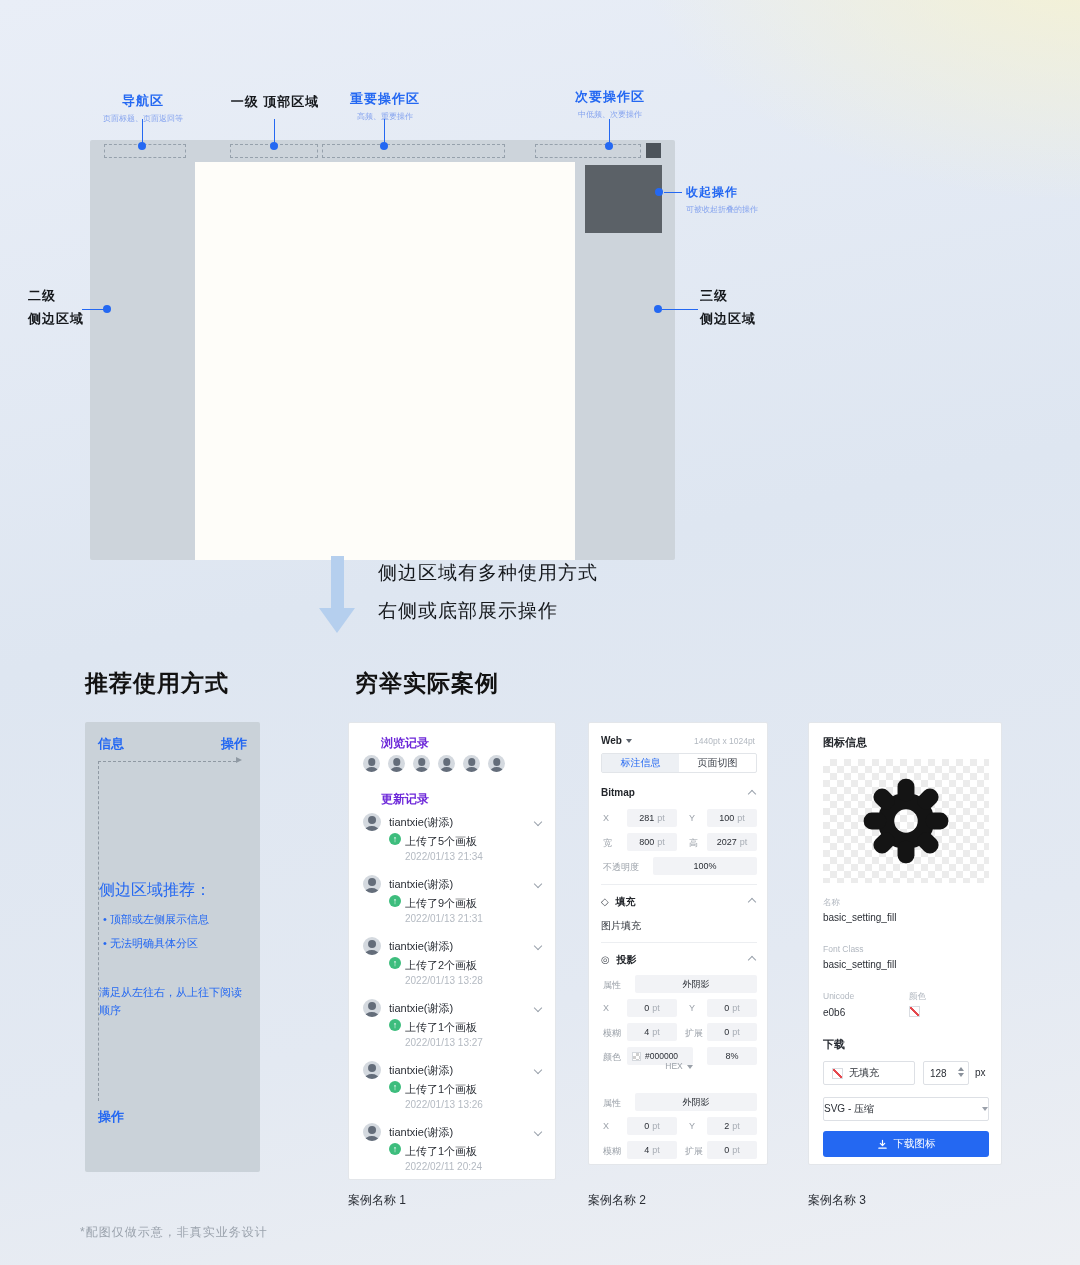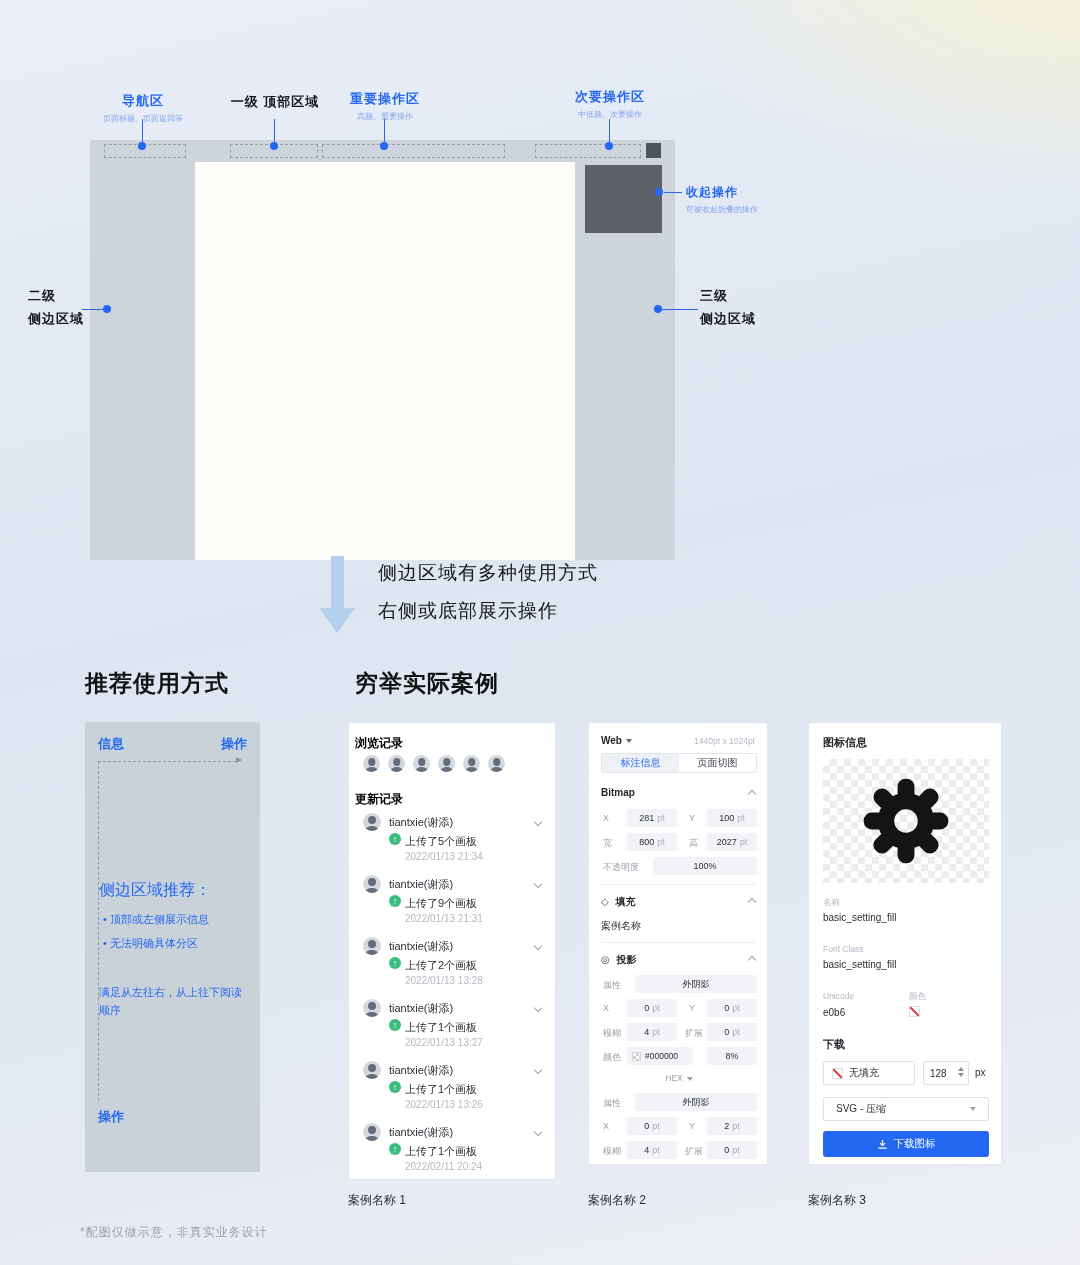--- a/index.html
+++ b/index.html
@@ -37,21 +37,21 @@
 .dashh{position:absolute;border-top:1px dashed #8f99a3}
 .dash-arrow{position:absolute;width:0;height:0;border-top:3.5px solid transparent;border-bottom:3.5px solid transparent;border-left:6px solid #8f99a3}
 .panel .tip-title{position:absolute;left:14px;top:158px;font-size:16px;font-weight:normal;color:#2468F2}
 .panel .bullet{position:absolute;left:18px;font-size:11px;color:#2468F2}
 .panel .note{position:absolute;left:14px;top:262px;width:150px;font-size:11px;line-height:1.6;color:#2468F2}
 
 .card{position:absolute;top:722px;background:#fff;border:1px solid #e3e6ea;border-radius:2px;overflow:hidden}
 .caption{position:absolute;top:1192px;font-size:12px;color:#2b2f36}
 .footnote{position:absolute;left:80px;top:1224px;font-size:12px;color:#9aa2ac;letter-spacing:1px}
 
-.c1-h{position:absolute;left:6px;font-size:12px;font-weight:bold;color:#000000}
+.c1-h{position:absolute;left:32px;font-size:12px;font-weight:bold;color:#6d28d9}
 .avatar{position:absolute;border-radius:50%;background:#d4d9df;overflow:hidden}
 .avatar::before{content:"";position:absolute;left:50%;top:18%;width:44%;height:44%;transform:translateX(-50%);border-radius:50%;background:#646d7a}
 .avatar::after{content:"";position:absolute;left:50%;top:70%;width:80%;height:58%;transform:translateX(-50%);border-radius:50%;background:#646d7a}
 .upd-item{position:absolute;left:14px;width:180px;height:62px}
 .upd-name{position:absolute;left:26px;top:2px;font-size:11px;color:#2b2f36}
 .upd-action{position:absolute;left:42px;top:21px;font-size:11px;color:#2b2f36}
 .upd-time{position:absolute;left:42px;top:38px;font-size:10px;color:#b4bac2}
 .plus{position:absolute;left:26px;top:20px;width:12px;height:12px;border-radius:50%;background:#3dbd7d;color:#fff;font-size:9px;line-height:12px;text-align:center}
 .chev{display:inline-block;width:6px;height:6px;border-right:1.4px solid #9aa2ac;border-bottom:1.4px solid #9aa2ac}
 .chev.down{transform:rotate(45deg)}
@@ -272,21 +272,21 @@
           <span>100%</span>
         </div>
     </div>
     <div class="divider" style="top:161px"></div>
 
     <div class="sec-hd" style="top:172px">
       <span class="ic">◇</span>
       <span>填充</span>
       <span class="chev up"></span>
     </div>
-    <div style="position:absolute;left:12px;top:196px;font-size:10px;color:#2b2f36">案例名称</div>
+    <div style="position:absolute;left:12px;top:196px;font-size:10px;color:#2b2f36">图片填充</div>
     <div class="divider" style="top:219px"></div>
 
     <div class="sec-hd" style="top:230px">
       <span class="ic">◎</span>
       <span>投影</span>
       <span class="chev up"></span>
     </div>
     <div class="row" style="top:252px">
       <span class="rlab" style="left:2px">属性</span>
       <div class="inp" style="left:34px;width:122px">
@@ -320,21 +320,21 @@
     <div class="row" style="top:324px">
       <span class="rlab" style="left:2px">颜色</span>
       <div class="inp" style="left:26px;width:66px;justify-content:flex-start;padding:0 5px;gap:4px">
           <span class="swatch"></span>
           <span style="font-size:8.5px">#000000</span>
         </div>
       <div class="inp" style="left:106px;width:50px">
           <span>8%</span>
         </div>
     </div>
-    <div class="hexrow" style="top:350px"><span>HEX</span><i class="tri" style="border-top-color:#9ba1a9"></i></div>
+    <div class="hexrow" style="top:338px"><span>HEX</span><i class="tri" style="border-top-color:#9ba1a9"></i></div>
     <div class="row" style="top:370px">
       <span class="rlab" style="left:2px">属性</span>
       <div class="inp" style="left:34px;width:122px">
           <span>外阴影</span>
         </div>
     </div>
     <div class="row" style="top:394px">
       <span class="rlab" style="left:2px">X</span>
       <div class="inp" style="left:26px;width:50px">
           <span>0</span>
@@ -397,21 +397,21 @@
       <span>无填充</span>
     </div>
     <div class="c3-box" style="left:114px;top:338px;width:46px;padding:0 6px">
       <span>128</span>
       <span class="stepper">
           <i class="stri up"></i>
           <i class="stri dn"></i>
         </span>
     </div>
     <div class="c3-val" style="left:166px;top:344px">px</div>
-    <div class="c3-box" style="left:14px;top:374px;width:166px;padding:0 12px;justify-content:space-between">
+    <div class="c3-box" style="left:14px;top:374px;width:166px;padding:0 0;justify-content:space-between">
       <span>SVG - 压缩</span>
       <i class="tri" style="border-top-color:#9aa0aa;margin-left:0"></i>
     </div>
     <div class="c3-btn">
       <svg width="11" height="11" viewBox="0 0 12 12">
           <path d="M6 1.5v5.5M3.6 4.8L6 7.2 8.4 4.8M2 10h8" stroke="#fff" stroke-width="1.3" fill="none" stroke-linecap="round" stroke-linejoin="round"></path>
         </svg>
       <span>下载图标</span>
     </div>
   </div>

